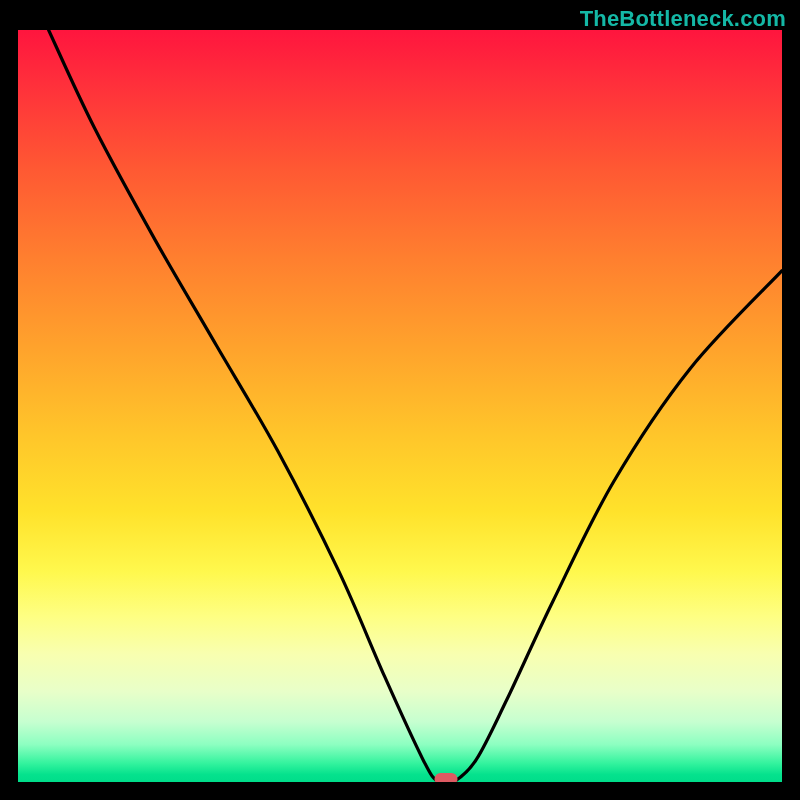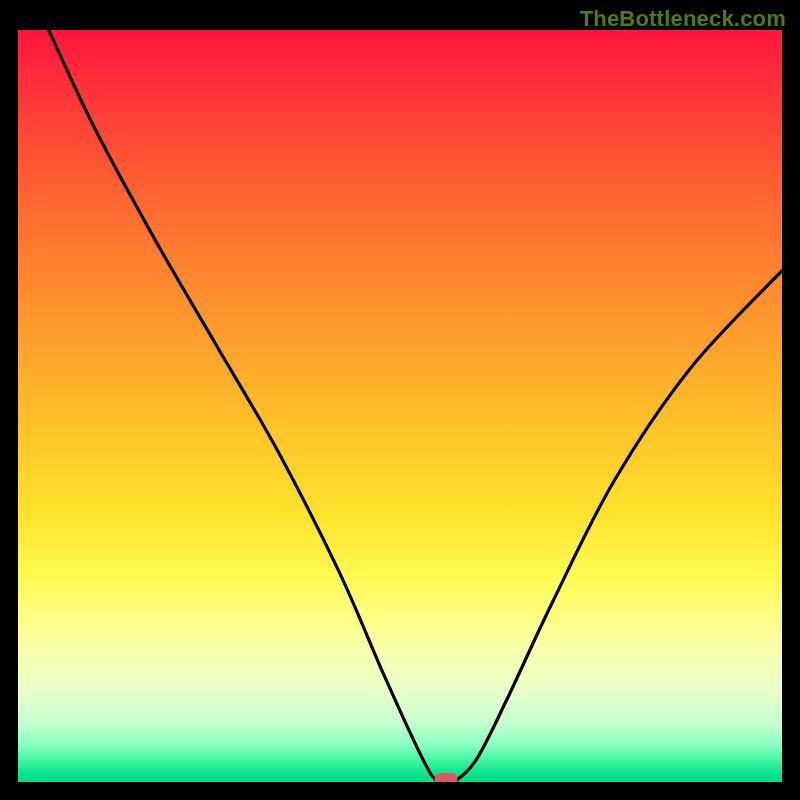--- a/index.html
+++ b/index.html
@@ -14,21 +14,21 @@
   .frame {
     position: relative;
     width: 800px;
     height: 800px;
     background: #000;
   }
   .watermark {
     position: absolute;
     top: 6px;
     right: 14px;
-    color: #4d7c0f;
+    color: #14b8a6;
     font-size: 22px;
     font-weight: 600;
     letter-spacing: 0.2px;
     z-index: 10;
   }
   .plot {
     position: absolute;
     left: 18px;
     top: 30px;
     width: 764px;

